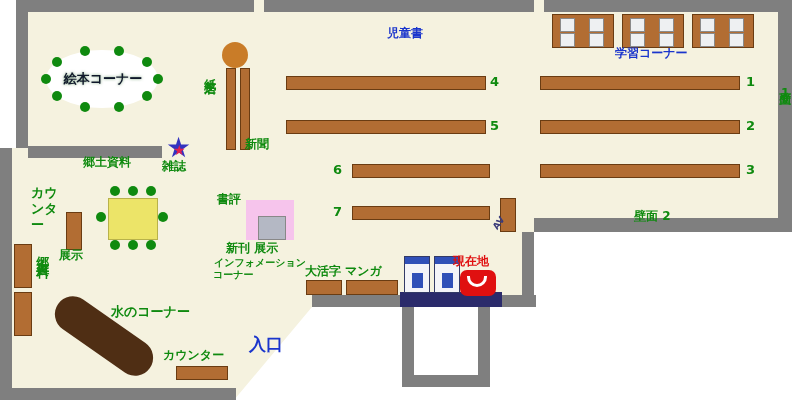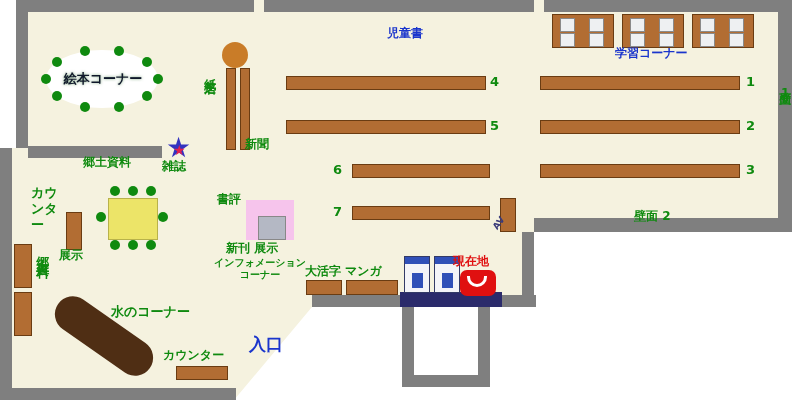--- a/index.html
+++ b/index.html
@@ -125,21 +125,21 @@
   <div class="dot" style="left:128px;top:240px"></div>
   <div class="dot" style="left:146px;top:240px"></div>
   <div class="dot" style="left:96px;top:212px"></div>
   <div class="dot" style="left:158px;top:212px"></div>
 
   <div class="abs lbl" style="left:217px;top:193px">書評</div>
   <div class="abs" style="left:246px;top:200px;width:48px;height:40px;background:var(--pink,#f6c4ec)"></div>
   <div class="abs" style="left:258px;top:216px;width:26px;height:22px;background:#b4b8c4;border:1px solid #888"></div>
   <div class="abs lbl" style="left:226px;top:242px">新刊 展示</div>
   <div class="abs lbl" style="left:213px;top:257px;width:94px;text-align:center;font-size:10px">インフォメーション</div>
-  <div class="abs lbl" style="left:213px;top:269px;width:94px;text-align:center;font-size:10px">コーナー</div>
+  <div class="abs lbl" style="left:213px;top:269px;width:94px;font-size:10px">コーナー</div>
 
   <div class="abs lbl" style="left:305px;top:265px">大活字</div>
   <div class="abs lbl" style="left:345px;top:265px">マンガ</div>
   <div class="abs shelf" style="left:306px;top:280px;width:36px;height:15px"></div>
   <div class="abs shelf" style="left:346px;top:280px;width:52px;height:15px"></div>
 
   <div class="abs" style="left:400px;top:292px;width:102px;height:15px;background:var(--navy,#2b2b6b)"></div>
   <div class="abs vm" style="left:404px;top:256px">
     <div class="band"></div>
     <div class="door"></div>

